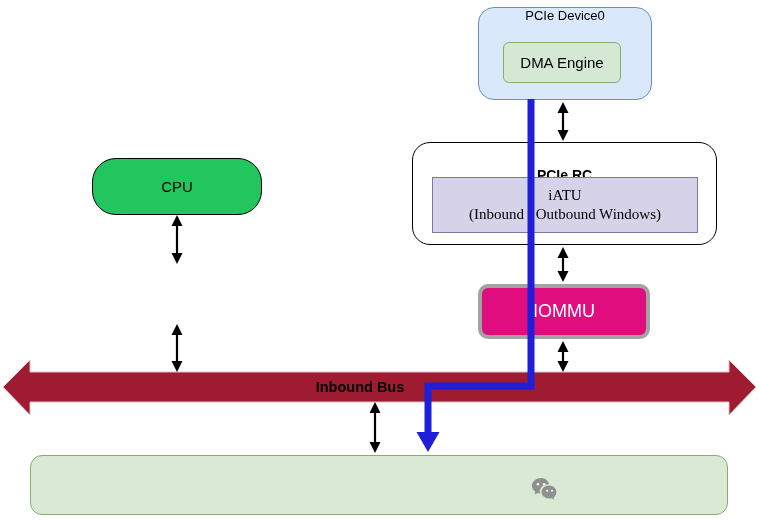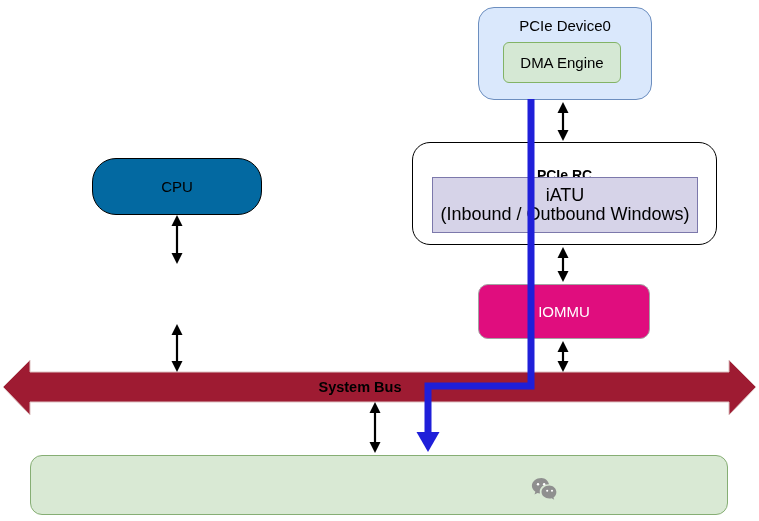--- a/index.html
+++ b/index.html
@@ -8,54 +8,54 @@
     font-family:"Liberation Sans", sans-serif;color:#000;
   }
   .node{position:absolute;box-sizing:border-box;}
 
   
   .pcie-device{
     left:478px;top:7px;width:174px;height:93px;
     background:#dae8fc;border:1.5px solid #6c8ebf;border-radius:16px;
     text-align:center;
   }
-  .pcie-device .title{margin-top:9px;font-size:15px;}
+  .pcie-device .title{font-size:13px;}
   .dma-engine{
     left:503px;top:42px;width:118px;height:41px;
     background:#d5e8d4;border:1.5px solid #82b366;border-radius:6px;
     display:flex;align-items:center;justify-content:center;font-size:15px;
   }
 
   
   .pcie-rc{
     left:412px;top:142px;width:305px;height:103px;
     background:#ffffff;border:1.7px solid #000;border-radius:18px;
     text-align:center;
   }
   .pcie-rc .title{margin-top:24px;font-size:14px;font-weight:bold;}
   .iatu{
     left:432px;top:177px;width:266px;height:56px;
     background:#d6d3e8;border:1px solid #7c78ab;
     display:flex;flex-direction:column;align-items:center;justify-content:center;
-    font-size:18px;line-height:19px;
+    font-size:15px;line-height:19px;font-family:Liberation Serif, serif;
   }
 
   
   .iommu{
     left:478px;top:284px;width:172px;height:55px;
-    background:#e00d7e;border:1px solid #a3a3a3;border-radius:10px;
+    background:#e00d7e;border:4px solid #a3a3a3;border-radius:10px;
     display:flex;align-items:center;justify-content:center;
-    color:#ffffff;font-size:15px;
+    color:#ffffff;font-size:18px;
   }
 
   
   .cpu{left:92px;top:158px;width:170px;height:57px;}
   .mmu{left:92px;top:265px;width:170px;height:58px;}
   .whitebox{
-    background:#0369a1;border:1.7px solid #000;border-radius:24px;
+    background:#22c55e;border:1.7px solid #000;border-radius:24px;
     display:flex;align-items:center;justify-content:center;font-size:15px;
   }
 
   
   .phy{
     left:30px;top:455px;width:698px;height:60px;
     background:#d9e9d4;border:1px solid #86ae74;border-radius:12px;
   }
   .phy-label{
     position:absolute;left:300px;top:478px;width:160px;text-align:center;
@@ -150,21 +150,21 @@
         <polygon points="375,453 369.5,442 380.5,442" stroke="none"></polygon>
       </g>
     </g>
 
     <g>
       <path d="M 531 99 L 531 386 L 428 386 L 428 434" fill="none" stroke="#1f1fd9" stroke-width="7" stroke-linejoin="miter"></path>
       <polygon points="428,452 416.5,432 439.5,432" fill="#1f1fd9"></polygon>
     </g>
   </svg>
 
-  <div class="bus-label">System Bus</div>
+  <div class="bus-label">Inbound Bus</div>
 
   <div class="watermark">
     <span>
       <svg width="28" height="24" viewBox="0 0 32 27">
         <g fill="#8f8f8f">
           <path d="M12 1C5.9 1 1 5 1 9.9c0 2.8 1.6 5.2 4 6.8l-1 3.1 3.4-1.8c.9.3 1.9.5 2.9.5-.2-.7-.3-1.4-.3-2.1 0-4.6 4.4-8.3 9.9-8.3h.7C19.6 4.2 16.1 1 12 1z"></path>
           <path d="M21 9.5c-5 0-9 3.3-9 7.4 0 4.1 4 7.4 9 7.4.9 0 1.8-.1 2.6-.3l2.9 1.9-.8-2.6c2-1.4 3.3-3.4 3.3-6.4 0-4.1-4-7.4-8-7.4z"></path>
         </g>
         <circle cx="8" cy="8" r="1.4" fill="#fff"></circle>
         <circle cx="15" cy="8" r="1.4" fill="#fff"></circle>

